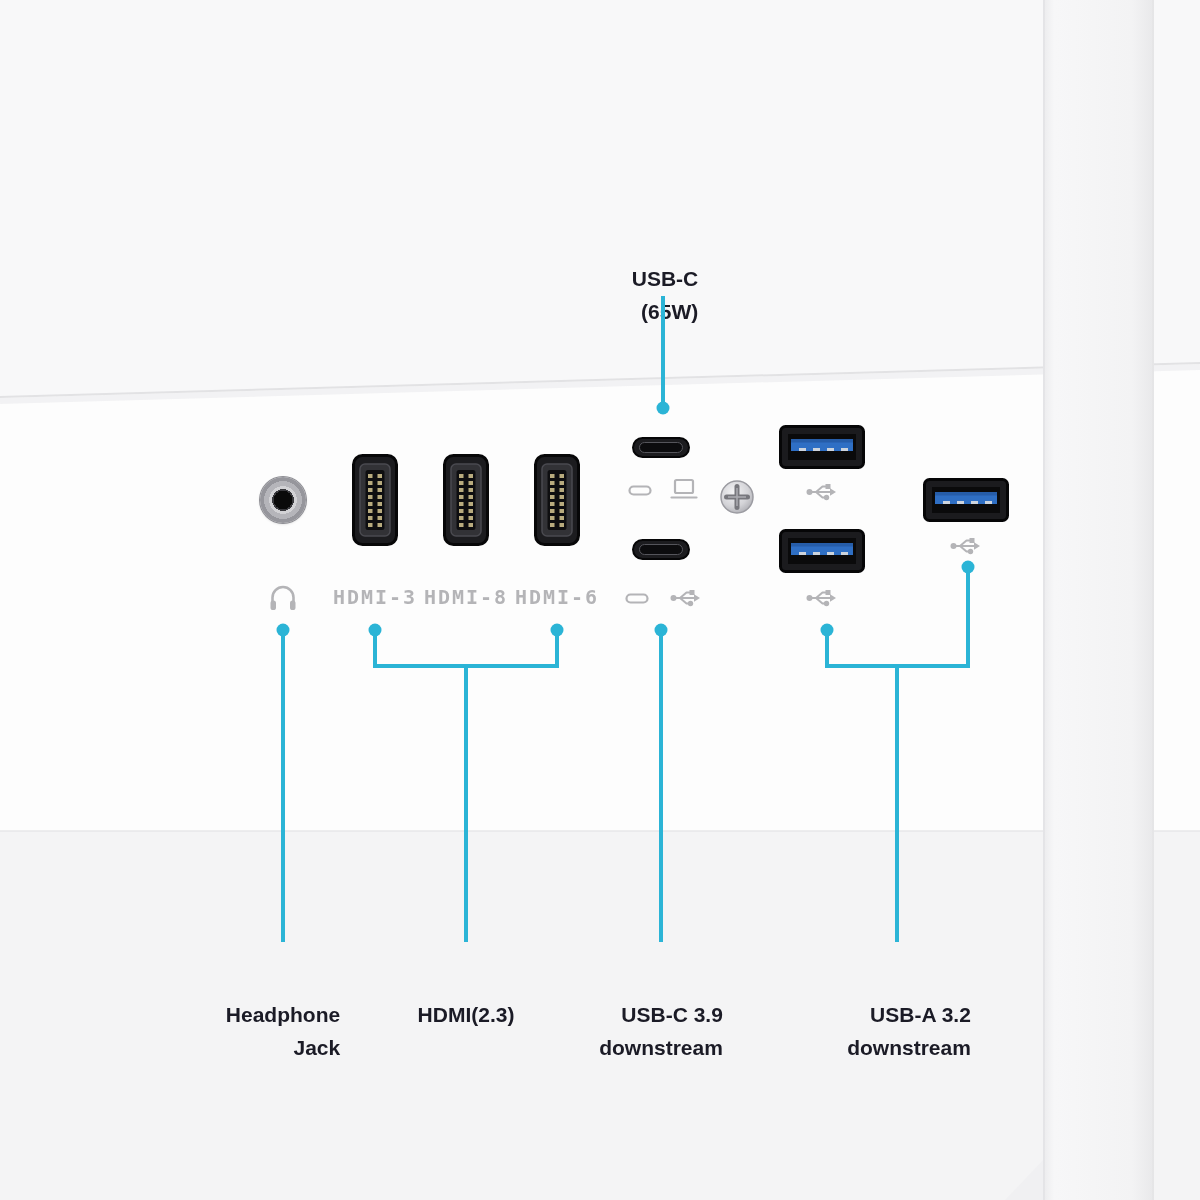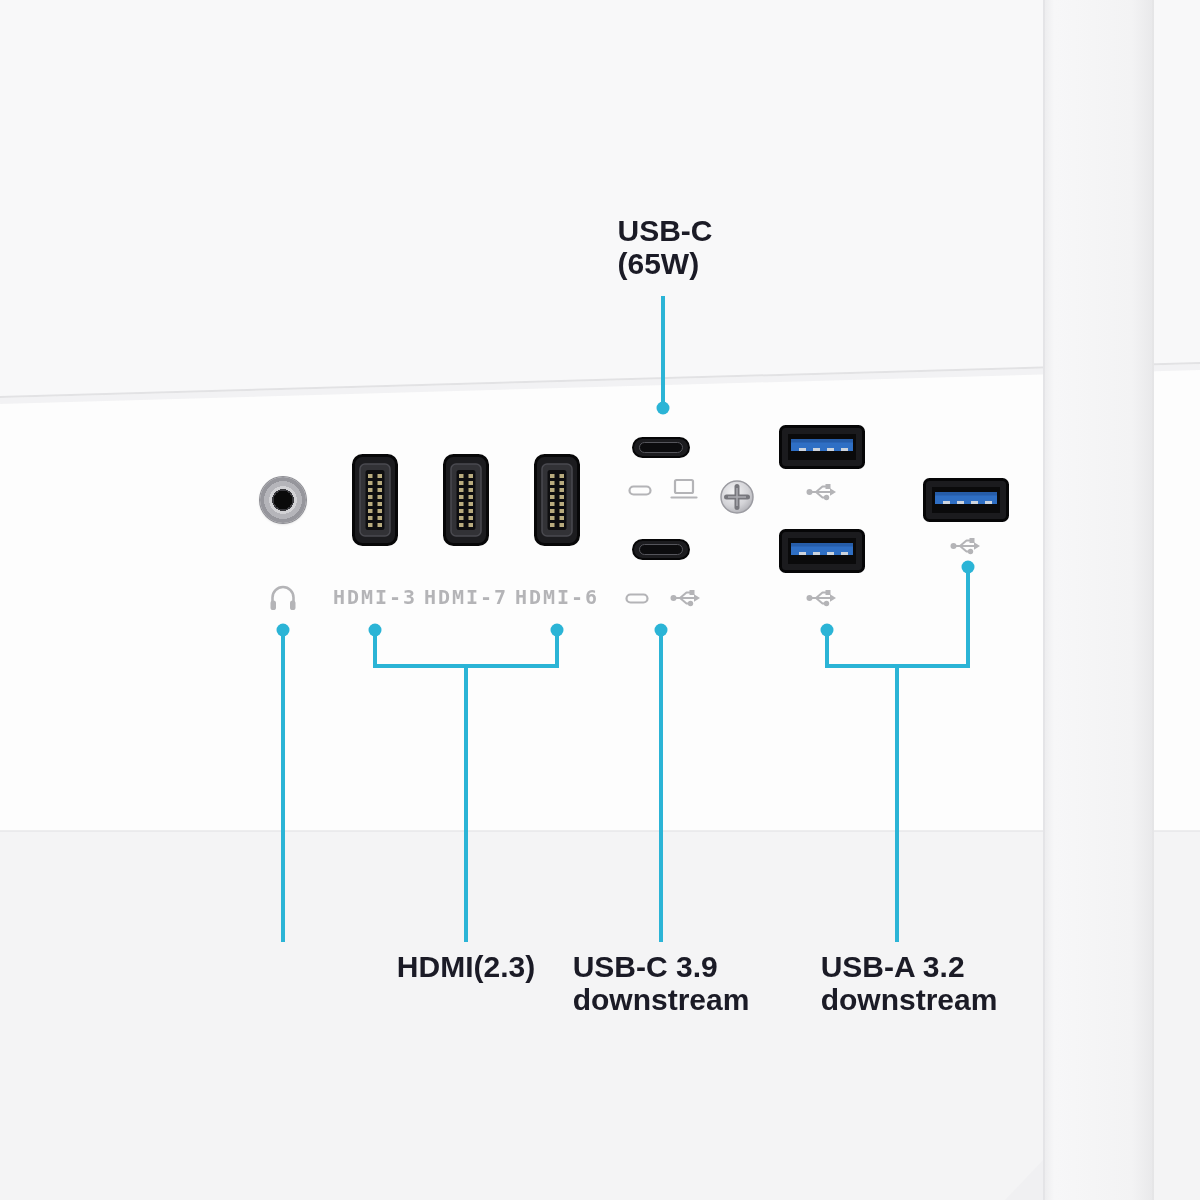--- a/index.html
+++ b/index.html
@@ -38,23 +38,24 @@
     font-size:20px;letter-spacing:2px;color:var(--muted);white-space:nowrap;
   }
 
   
   .cl-line{position:absolute;background:var(--accent);}
   .cl-dot{
     position:absolute;width:13px;height:13px;border-radius:50%;
     background:var(--accent);transform:translate(-50%,-50%);
   }
   .callout-label{
-    position:absolute;transform:translateX(-50%);text-align:left;
-    font-size:30px;line-height:33px;font-weight:600;color:var(--label);
+    position:absolute;transform:translateX(-50%);text-align:right;
+    font-size:21px;line-height:33px;font-weight:600;color:var(--label);
     white-space:nowrap;
+    margin-top:48px;
   }
   .callout-label span{display:block;}
 </style>
 </head>
 <body>
 
 <div class="stage">
 
   <svg width="0" height="0" style="position:absolute" aria-hidden="true">
     <defs>
@@ -180,21 +181,21 @@
     </svg>
   <svg class="abs" style="left:923px;top:478px" width="86" height="44">
       <use href="#usbaConn"></use>
     </svg>
 
   <svg class="abs gray-icon" style="left:268px;top:583px" width="30" height="28">
       <use href="#headphoneIcon"></use>
     </svg>
 
   <div class="port-label" style="left:375px;top:597px">HDMI-3</div>
-  <div class="port-label" style="left:466px;top:597px">HDMI-7</div>
+  <div class="port-label" style="left:466px;top:597px">HDMI-8</div>
   <div class="port-label" style="left:557px;top:597px">HDMI-6</div>
 
   <svg class="abs gray-icon" style="left:628px;top:485px" width="24" height="11">
       <use href="#usbcPill"></use>
     </svg>
   <svg class="abs gray-icon" style="left:668px;top:477px" width="32" height="24">
       <use href="#laptopIcon"></use>
     </svg>
 
   <svg class="abs gray-icon" style="left:625px;top:593px" width="24" height="11">
@@ -216,20 +217,24 @@
 
   <div class="callout-label" style="left:665px;top:214px">
     <span>USB-C</span>
     <span>(65W)</span>
   </div>
   <div class="cl-line" style="left:661px;top:296px;width:4px;height:108px"></div>
   <div class="cl-dot" style="left:663px;top:408px"></div>
 
   <div class="cl-dot" style="left:283px;top:630px"></div>
   <div class="cl-line" style="left:281px;top:630px;width:4px;height:312px"></div>
+  <div class="callout-label" style="left:283px;top:950px">
+    <span>Headphone</span>
+    <span>Jack</span>
+  </div>
 
   <div class="cl-dot" style="left:375px;top:630px"></div>
   <div class="cl-dot" style="left:557px;top:630px"></div>
   <div class="cl-line" style="left:373px;top:630px;width:4px;height:38px"></div>
   <div class="cl-line" style="left:555px;top:630px;width:4px;height:38px"></div>
   <div class="cl-line" style="left:373px;top:664px;width:186px;height:4px"></div>
   <div class="cl-line" style="left:464px;top:664px;width:4px;height:278px"></div>
   <div class="callout-label" style="left:466px;top:950px">
     <span>HDMI(2.3)</span>
   </div>

